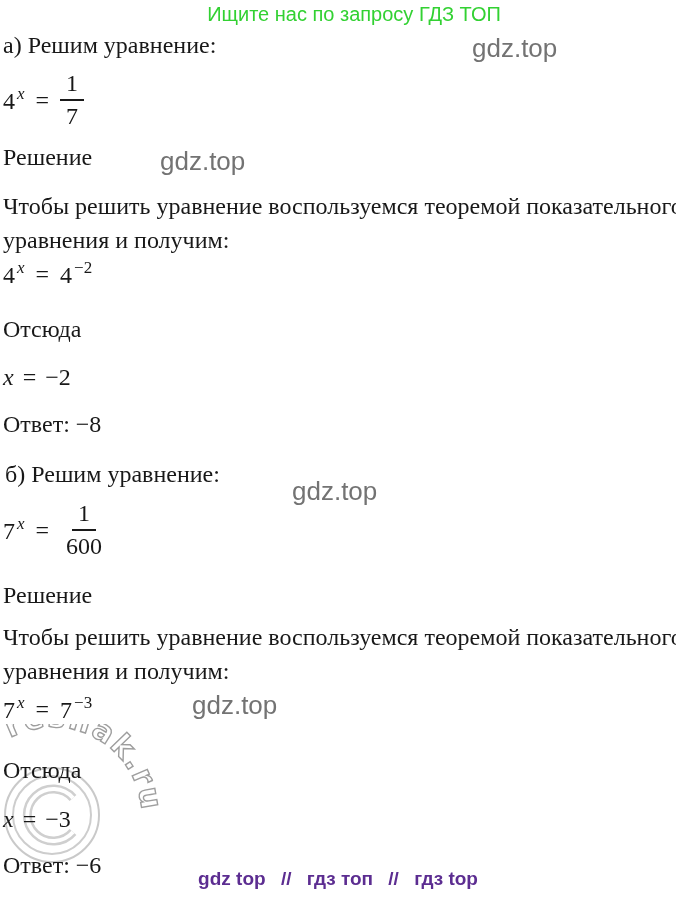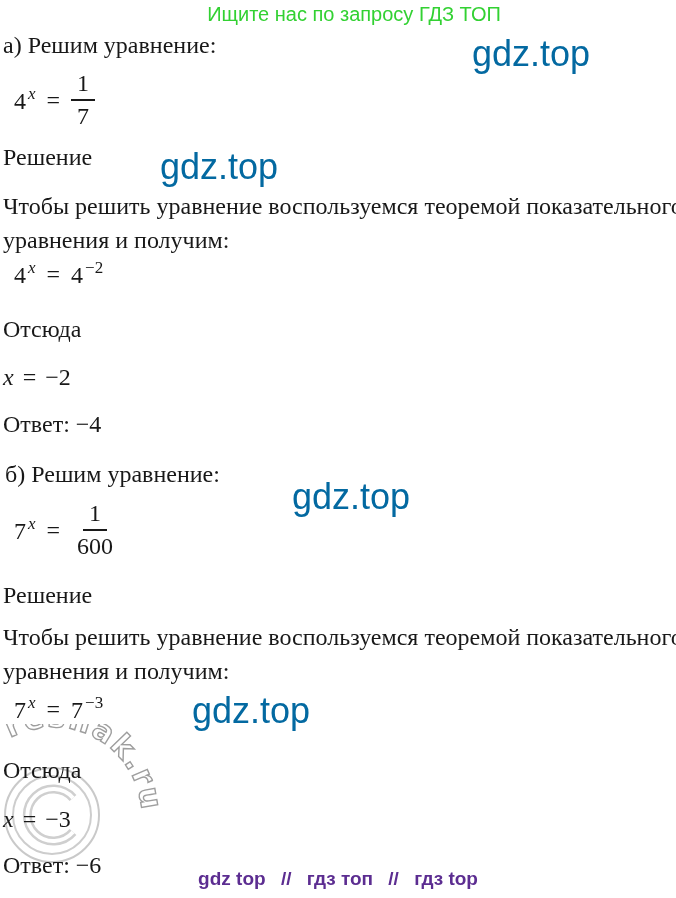--- a/index.html
+++ b/index.html
@@ -13,24 +13,24 @@
     font-family:"Liberation Serif",serif;
     font-size:24px;color:#181818;line-height:1.25;white-space:nowrap;text-align:right;
   }
   .header-promo{
     top:3px;left:16px;width:676px;text-align:center;
     font-family:Liberation Sans, sans-serif;
     font-size:20px;white-space:nowrap;
   }
   .wm{
     font-family:"Liberation Sans","DejaVu Sans",sans-serif;
-    font-size:36px;color:#0369a1;white-space:nowrap;z-index:0;
+    font-size:26px;color:#737373;white-space:nowrap;z-index:0;
   }
   .textlayer{z-index:2;}
-  .eqrow{display:flex;align-items:center;z-index:2;margin-left:11px;}
+  .eqrow{display:flex;align-items:center;z-index:2;}
   .eqrow .gap{margin:0 11px;}
   .frac{display:inline-flex;flex-direction:column;align-items:center;line-height:1.12;}
   .frac .num{padding:0 6px 2px;border-bottom:2px solid #1a1a1a;}
   .frac .den{padding:2px 6px 0;}
   sup.var{font-style:italic;font-size:17px;position:relative;top:-1px;margin-left:2px;}
   sup.pow{font-style:normal;font-size:17px;position:relative;top:-1px;margin-left:2px;}
   .italic{font-style:italic;}
   .resrow{display:flex;z-index:2;}
   .resrow .gap{margin:0 9px;}
   .footer{
@@ -88,21 +88,21 @@
 </div>
 
 <div class="abs serif textlayer" style="left:3px;top:314px;">Отсюда</div>
 
 <div class="abs serif resrow" style="left:3px;top:362px;">
   <span class="italic">x</span>
   <span class="gap">=</span>
   <span>−2</span>
 </div>
 
-<div class="abs serif textlayer" style="left:3px;top:409px;">Ответ: −4</div>
+<div class="abs serif textlayer" style="left:3px;top:409px;">Ответ: −8</div>
 
 <div class="abs serif textlayer" style="left:5px;top:459px;">б) Решим уравнение:</div>
 
 <div class="abs serif eqrow" style="left:3px;top:500px;">
   <span><span>7</span><sup class="var">x</sup></span>
   <span class="gap">=</span>
   <span class="frac">
     <span class="num">1</span>
     <span class="den">600</span>
   </span>

